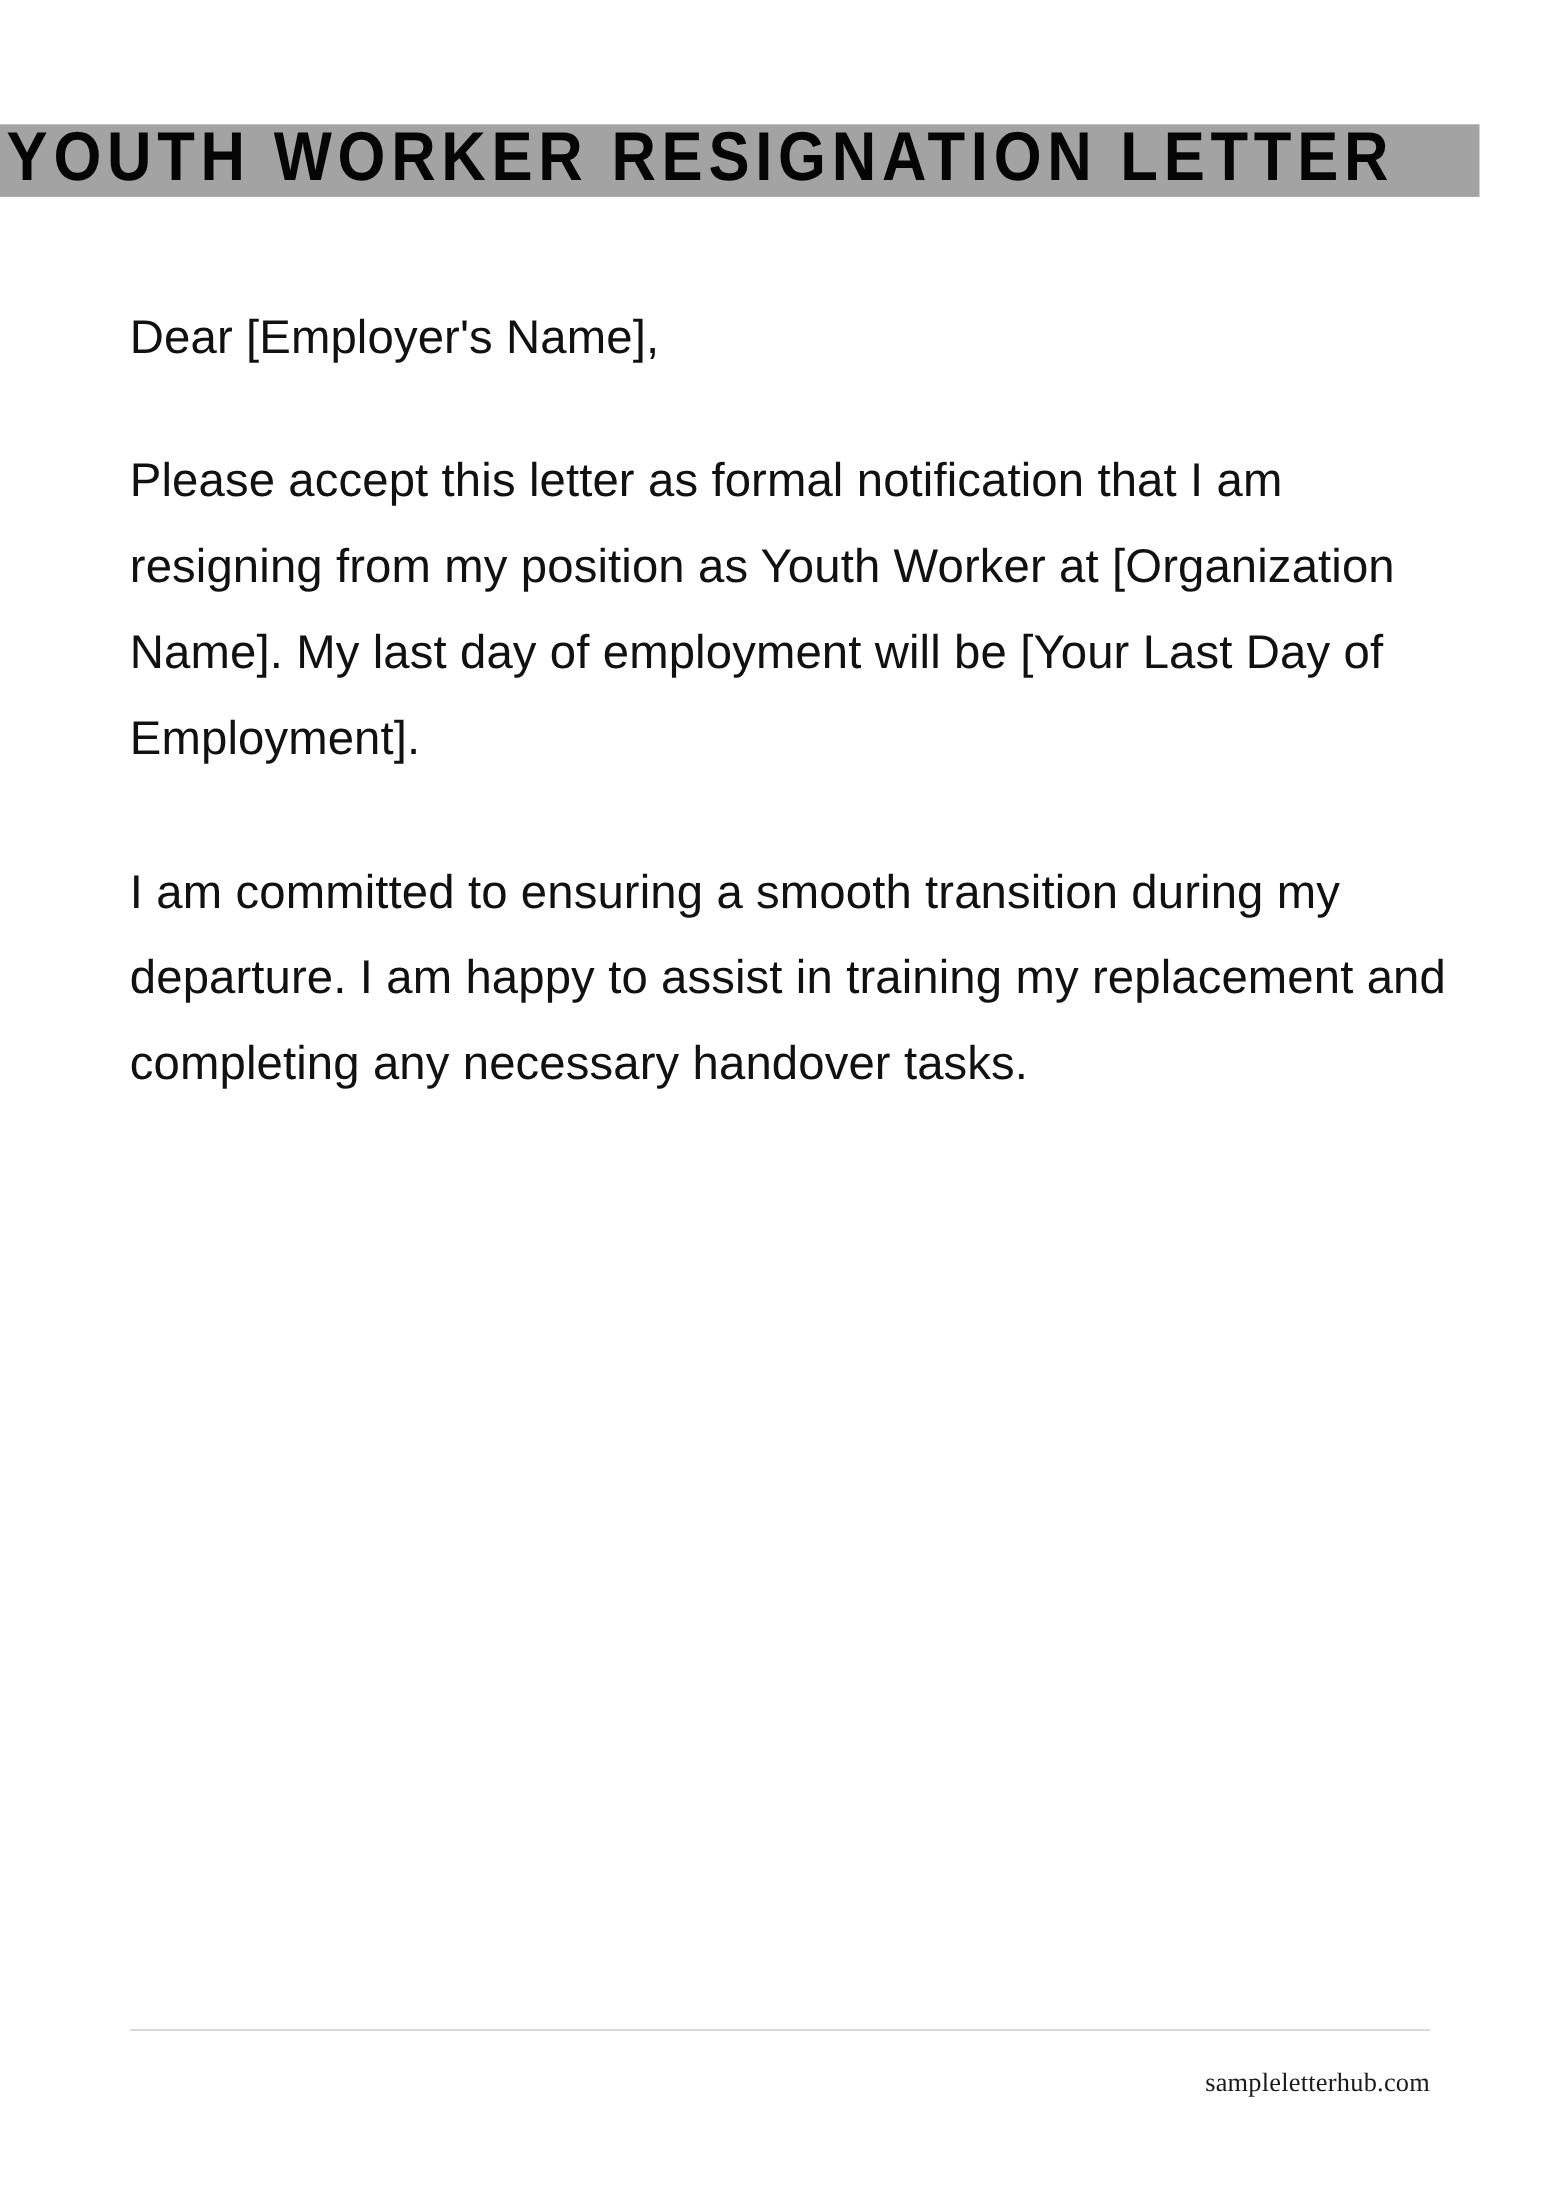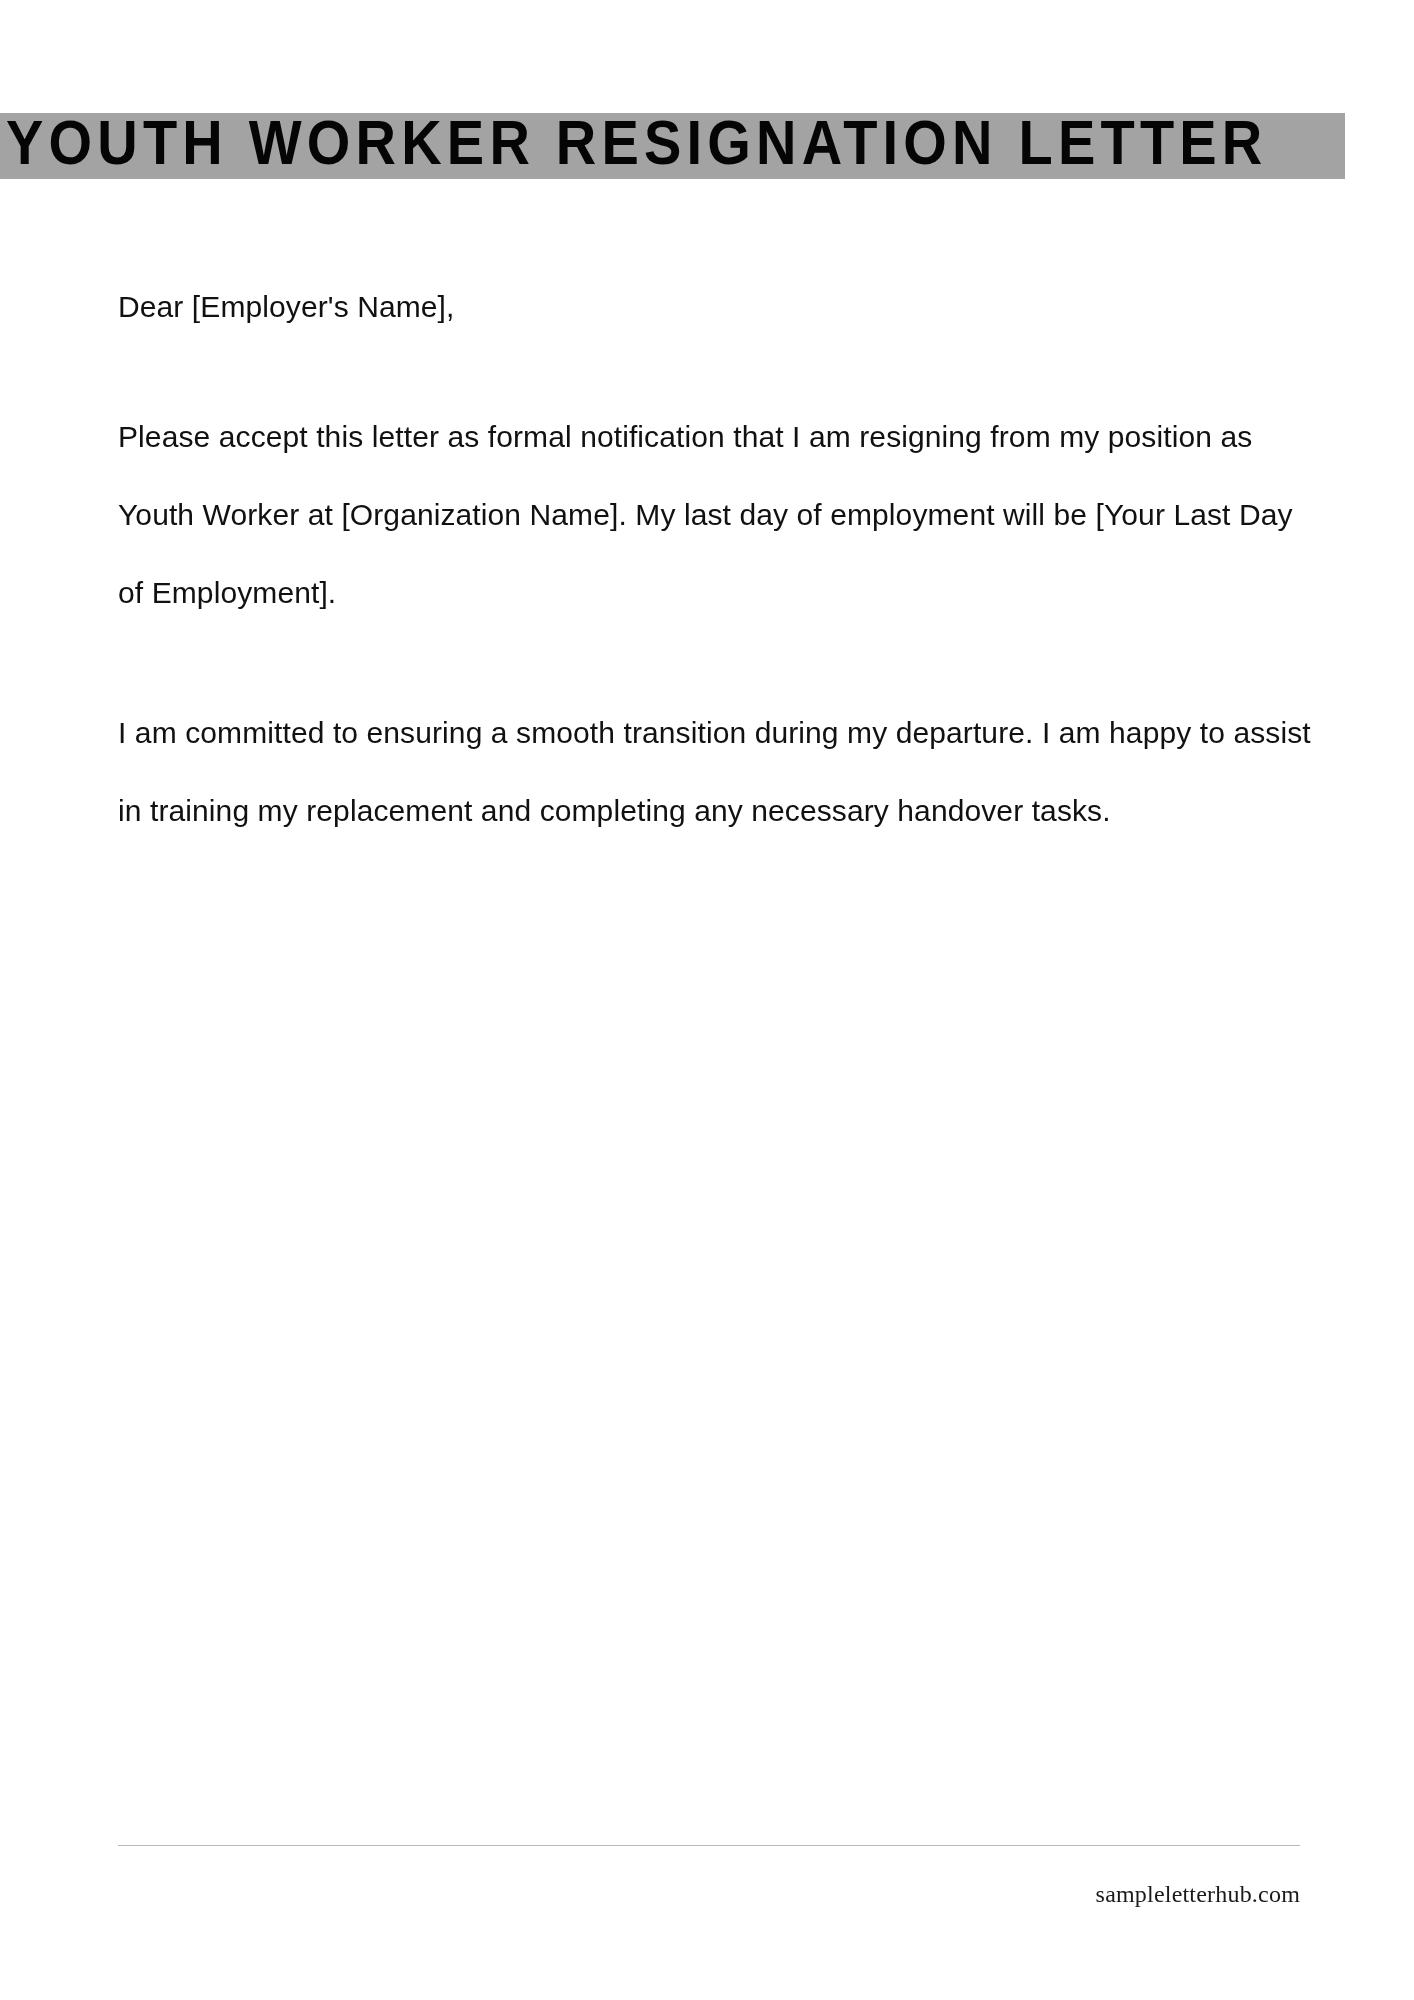--- a/index.html
+++ b/index.html
@@ -52,21 +52,21 @@
   
   .letter-body {
     position: absolute;
     left: 118px;
     top: 268px;
     width: 1205px;
   }
 
   .para {
     font-family: "Liberation Sans", sans-serif;
-    font-size: 30px;
+    font-size: 43px;
     line-height: 78px;
     color: #111111;
     letter-spacing: 0.1px;
     white-space: pre-line;
     margin: 0;
   }
 
   .para.salutation {
     margin-bottom: 52px;
   }

